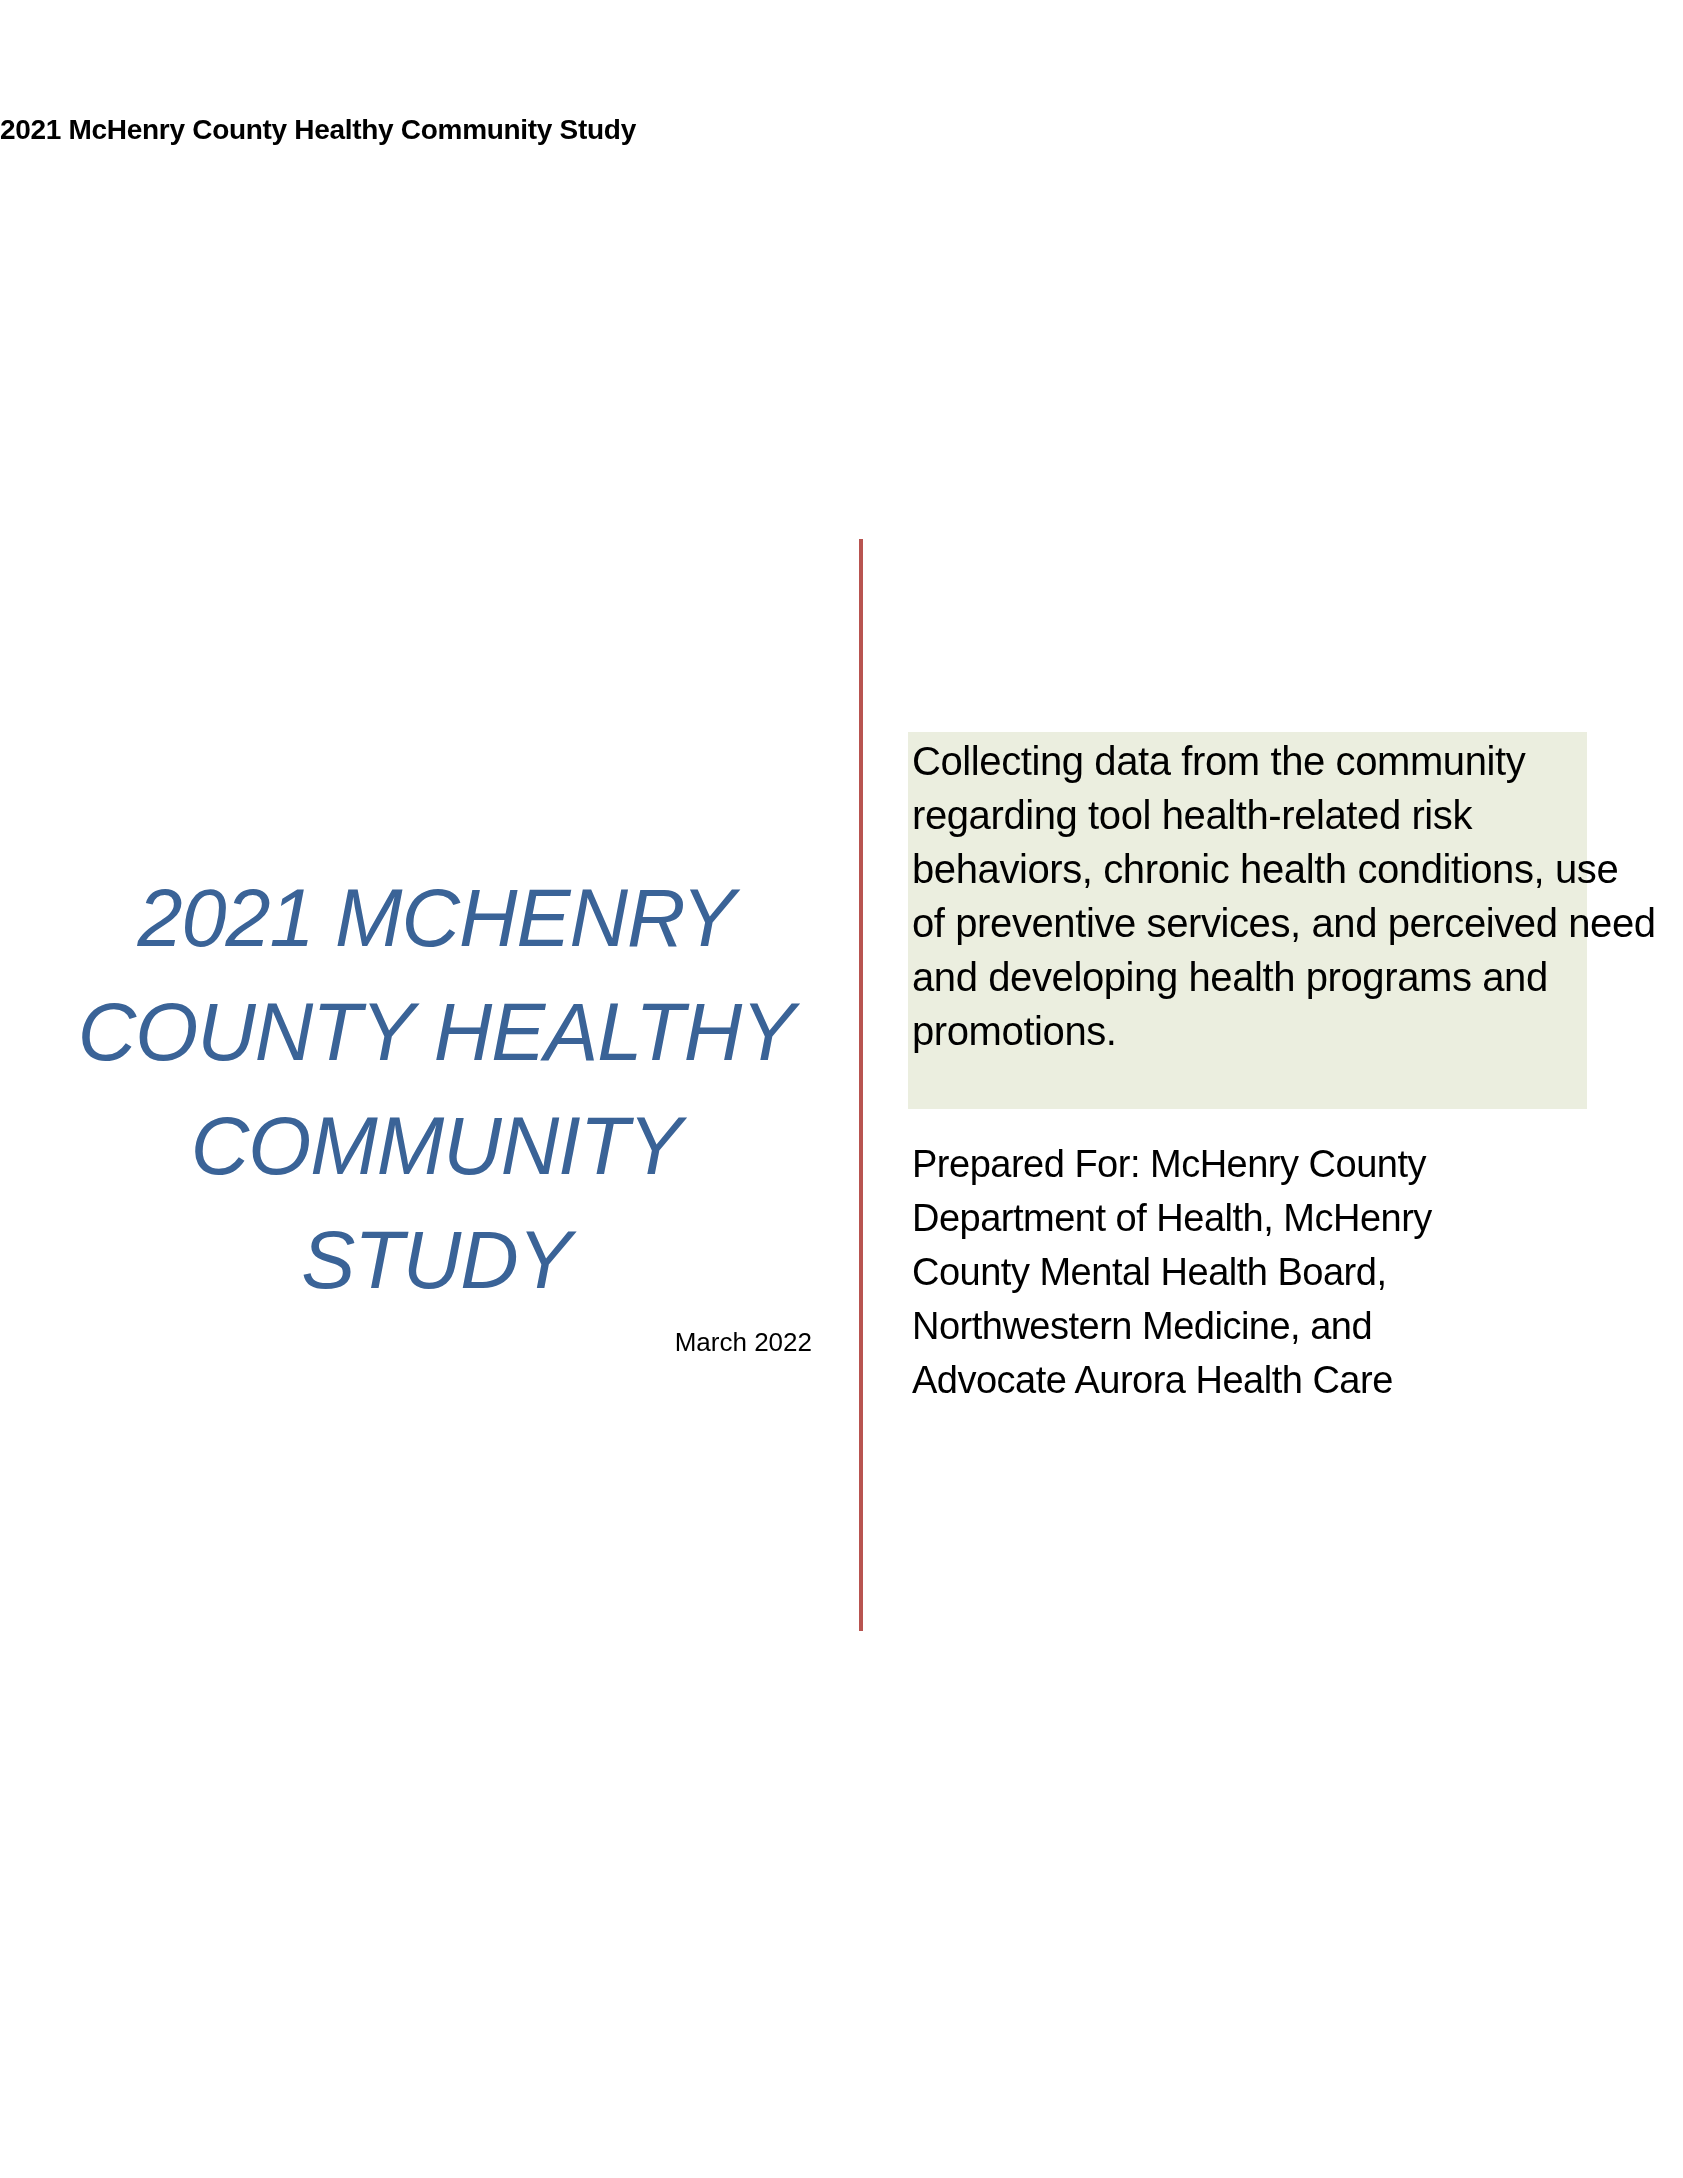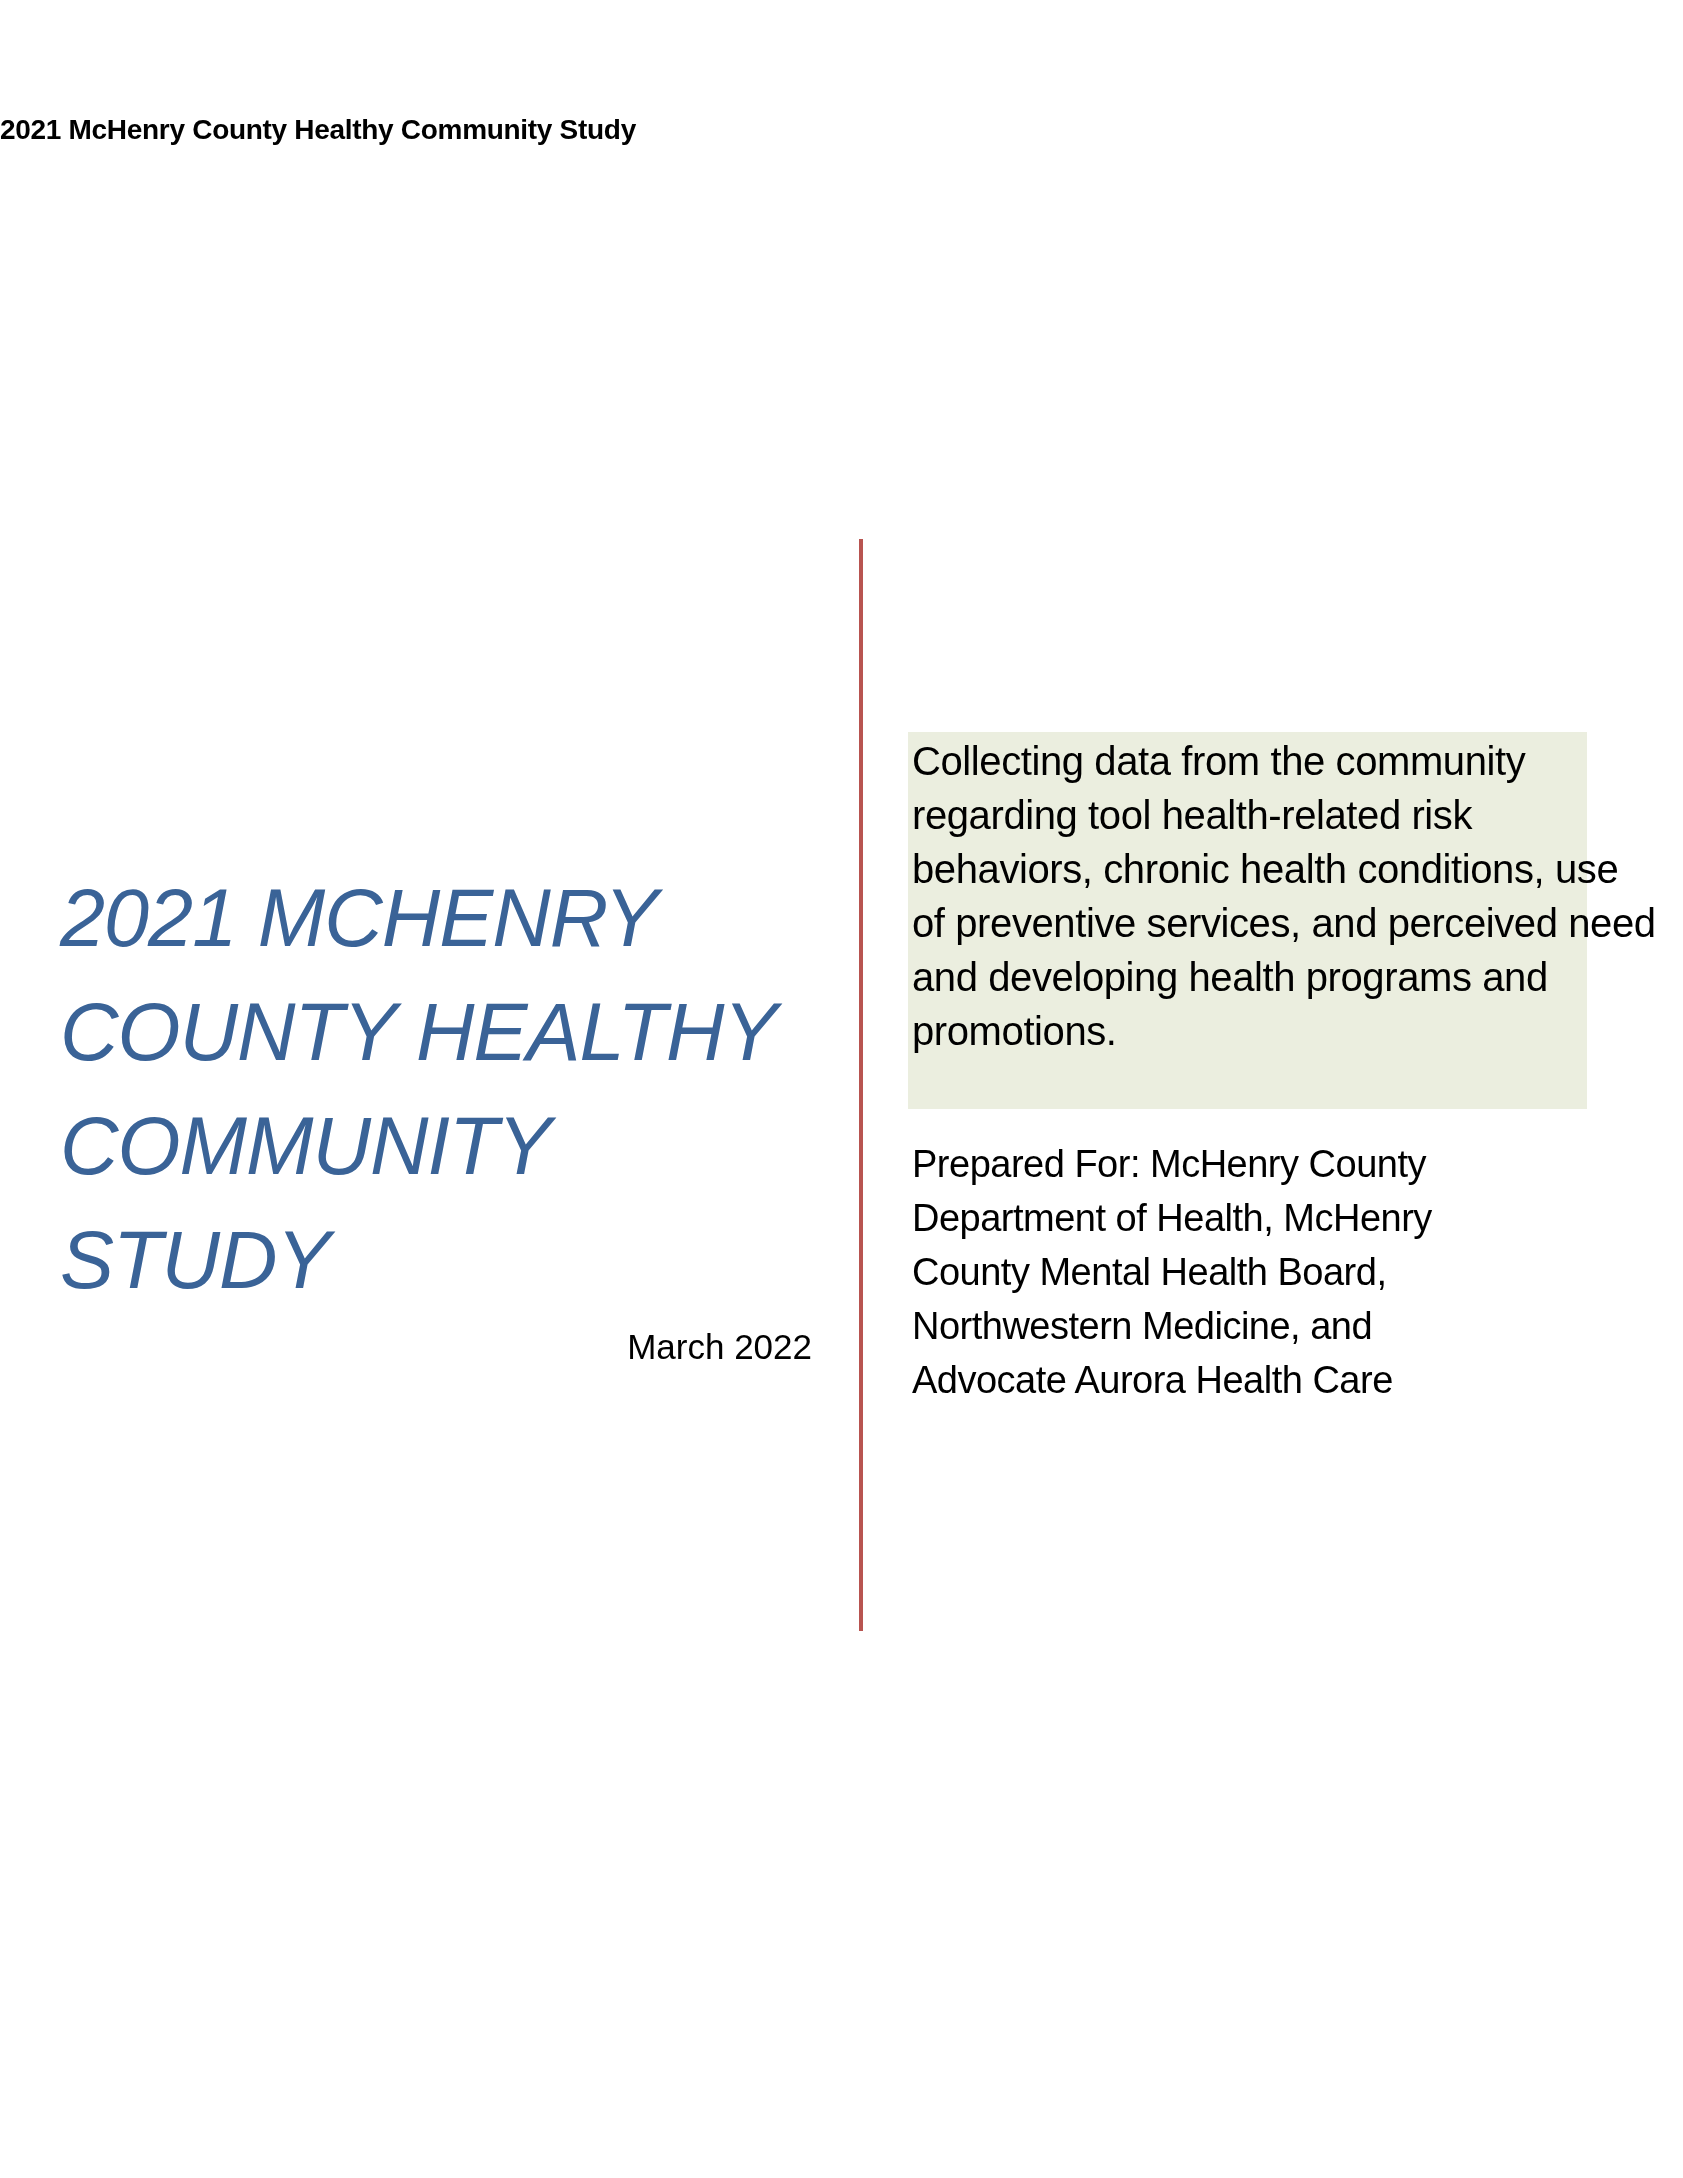--- a/index.html
+++ b/index.html
@@ -3,28 +3,28 @@
   <meta charset="utf-8">
   <style>
     html, body { margin: 0; padding: 0; background: #ffffff; }
     body { width: 1683px; height: 2178px; position: relative; overflow: hidden; font-family: "Liberation Sans", sans-serif; }
     .header {
       position: absolute; left: 0; top: 114px; width: 1683px; text-align: left;
       font-weight: bold; font-size: 28px; color: #000; letter-spacing: -0.3px;
     }
     .title {
       position: absolute; right: 871px; top: 861px; width: 752px;
-      text-align: left; color: #3a6397; font-style: italic;
+      text-align: center; color: #3a6397; font-style: italic;
       font-size: 81px; line-height: 114px; letter-spacing: -1px;
       font-family: "Liberation Sans", sans-serif;
     }
     .title div { white-space: nowrap; }
     .date {
       position: absolute; right: 871px; top: 1327px;
-      text-align: center; font-size: 35px; color: #000;
+      text-align: center; font-size: 26px; color: #000;
     }
     .divider {
       position: absolute; left: 859px; top: 539px; width: 4px; height: 1092px;
       background: #b85450;
     }
     .summary-box {
       position: absolute; left: 908px; top: 732px; width: 679px; height: 377px;
       background: #ebeedf;
     }
     .summary-text {

